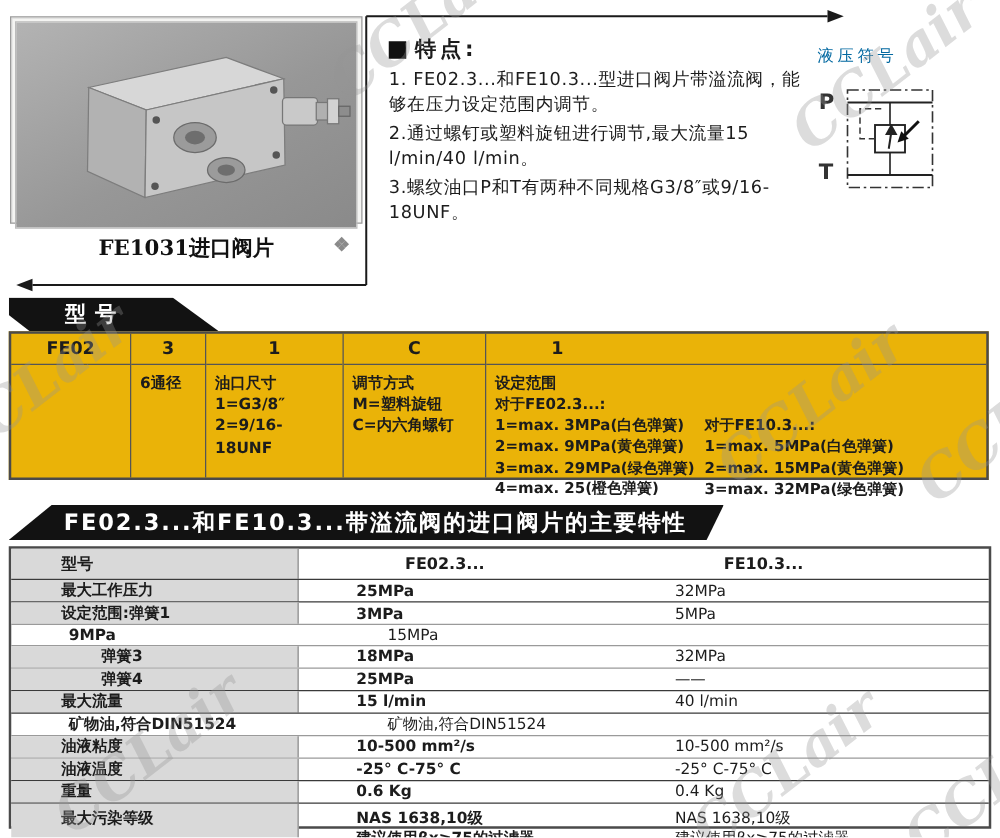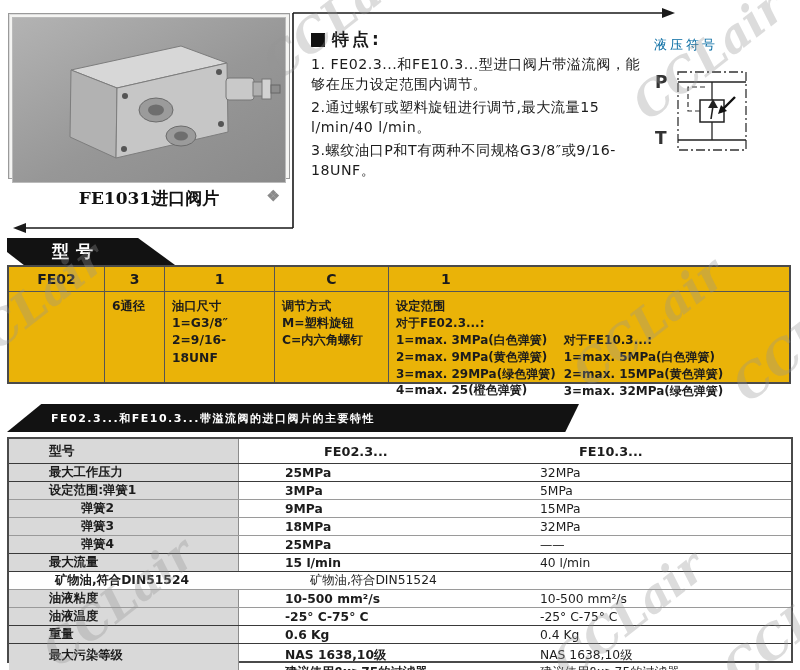--- a/index.html
+++ b/index.html
@@ -45,21 +45,21 @@
   .m-head.left{justify-content:flex-start;padding-left:52px;}
   .m-body{padding:6px 4px 2px 7px;font-size:12.3px;font-weight:600;line-height:1.4;}
   .pre{white-space:pre-line;}
   .c1{width:96px;} .c2{width:60px;} .c3{width:110px;} .c4{width:114px;} .c5{flex:1;}
   .sr-cols{display:flex;gap:8px;}
   .sr-col div{white-space:nowrap;font-size:12px;}
   .sr-col2{margin-top:17px;}
   
   .spec-banner{position:absolute;left:7px;top:404px;width:572px;height:28px;background:#121212;
       clip-path:polygon(0% 100%,6% 0%,100% 0%,97.6% 100%);z-index:2;
-      color:#fff;font-size:11px;font-weight:bold;letter-spacing:1.5px;
+      color:#fff;font-size:18px;font-weight:bold;letter-spacing:1.5px;
       display:flex;align-items:center;padding-left:44px;box-sizing:border-box;}
   .spec-table{position:absolute;left:7px;top:437px;width:786px;height:226px;
       border:2px solid #4a4a4a;box-sizing:border-box;background:#fff;z-index:2;
       display:flex;flex-direction:column;}
   .s-row{display:flex;flex:none;border-top:1px solid #9a9a9a;}
   .s-row:first-child{border-top:none;}
   .s-row.group{border-top:1.6px solid #3a3a3a;}
   .s-cell{box-sizing:border-box;display:flex;align-items:center;font-size:12.3px;}
   .s-label{width:230px;background:#d9d9d9;border-right:1px solid #8d8d8d;padding-left:40px;font-weight:600;}
   .s-row.indent .s-label{padding-left:72px;}
@@ -206,21 +206,20 @@
       <div class="s-cell s-label">最大工作压力</div>
       <div class="s-cell s-v1">25MPa</div>
       <div class="s-cell s-v2">32MPa</div>
     </div>
     <div class="s-row group">
       <div class="s-cell s-label">设定范围:弹簧1</div>
       <div class="s-cell s-v1">3MPa</div>
       <div class="s-cell s-v2">5MPa</div>
     </div>
     <div class="s-row indent">
-      <div class="s-cell s-label">弹簧2</div>
       <div class="s-cell s-v1">9MPa</div>
       <div class="s-cell s-v2">15MPa</div>
     </div>
     <div class="s-row indent">
       <div class="s-cell s-label">弹簧3</div>
       <div class="s-cell s-v1">18MPa</div>
       <div class="s-cell s-v2">32MPa</div>
     </div>
     <div class="s-row indent">
       <div class="s-cell s-label">弹簧4</div>

